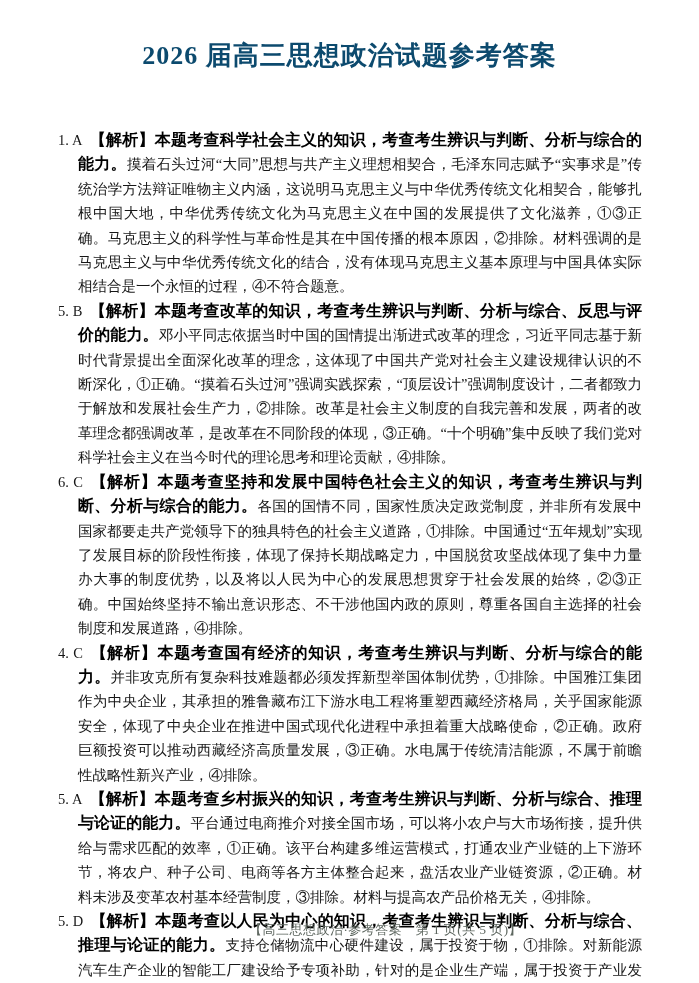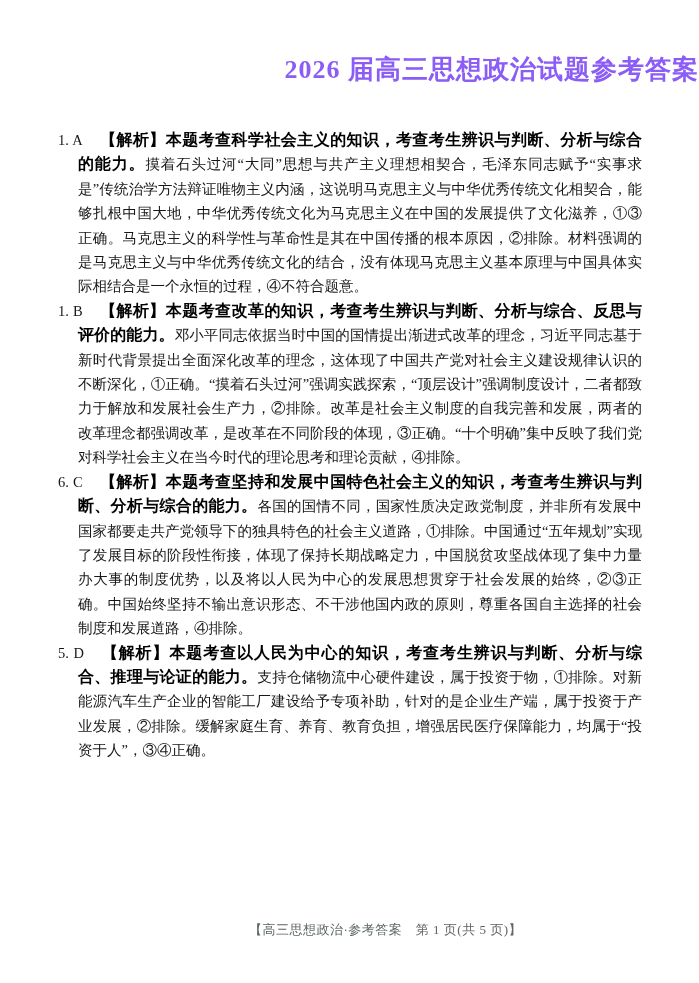--- a/index.html
+++ b/index.html
@@ -7,46 +7,46 @@
     position: relative;
     width: 699px;
     height: 983px;
     background: #ffffff;
     overflow: hidden;
     font-family: "Liberation Serif", "DejaVu Serif", serif;
     color: #111111;
   }
   .title {
     margin: 0;
-    padding-top: 52px;
-    text-align: right;
+    padding-top: 38px;
+    text-align: center;
     font-size: 26px;
     font-weight: bold;
     letter-spacing: 1px;
-    color: #8b5cf6;
+    color: #0c4a6e;
     font-family: "Liberation Serif", "DejaVu Serif", serif;
   }
   .content {
     position: absolute;
     top: 128px;
     left: 58px;
     width: 584px;
   }
   .item {
     margin: 0;
     padding-left: 20px;
     text-indent: -20px;
     font-size: 14.5px;
     line-height: 24.4px;
     text-align: justify;
     text-justify: inter-character;
     color: #161616;
   }
   .num {
-    margin-right: 17px;
+    margin-right: 7px;
     white-space: nowrap;
   }
   .bold {
     font-weight: bold;
     font-family: "Liberation Sans", "DejaVu Sans", sans-serif;
     font-size: 16px;
     color: #000000;
   }
   .footer {
     position: absolute;
@@ -67,28 +67,34 @@
 
   <h1 class="title">2026 届高三思想政治试题参考答案</h1>
 
   <div class="content">
 
     <p class="item">
       <span class="num">1. A</span><b class="bold">【解析】本题考查科学社会主义的知识，考查考生辨识与判断、分析与综合的能力。</b><span>摸着石头过河“大同”思想与共产主义理想相契合，毛泽东同志赋予“实事求是”传统治学方法辩证唯物主义内涵，这说明马克思主义与中华优秀传统文化相契合，能够扎根中国大地，中华优秀传统文化为马克思主义在中国的发展提供了文化滋养，①③正确。马克思主义的科学性与革命性是其在中国传播的根本原因，②排除。材料强调的是马克思主义与中华优秀传统文化的结合，没有体现马克思主义基本原理与中国具体实际相结合是一个永恒的过程，④不符合题意。</span>
     </p>
 
     <p class="item">
-      <span class="num">1. B</span><b class="bold">【解析】本题考查改革的知识，考查考生辨识与判断、分析与综合、反思与评价的能力。</b><span>邓小平同志依据当时中国的国情提出渐进式改革的理念，习近平同志基于新时代背景提出全面深化改革的理念，这体现了中国共产党对社会主义建设规律认识的不断深化，①正确。“摸着石头过河”强调实践探索，“顶层设计”强调制度设计，二者都致力于解放和发展社会生产力，②排除。改革是社会主义制度的自我完善和发展，两者的改革理念都强调改革，是改革在不同阶段的体现，③正确。“十个明确”集中反映了我们党对科学社会主义在当今时代的理论思考和理论贡献，④排除。</span>
+      <span class="num">5. B</span><b class="bold">【解析】本题考查改革的知识，考查考生辨识与判断、分析与综合、反思与评价的能力。</b><span>邓小平同志依据当时中国的国情提出渐进式改革的理念，习近平同志基于新时代背景提出全面深化改革的理念，这体现了中国共产党对社会主义建设规律认识的不断深化，①正确。“摸着石头过河”强调实践探索，“顶层设计”强调制度设计，二者都致力于解放和发展社会生产力，②排除。改革是社会主义制度的自我完善和发展，两者的改革理念都强调改革，是改革在不同阶段的体现，③正确。“十个明确”集中反映了我们党对科学社会主义在当今时代的理论思考和理论贡献，④排除。</span>
     </p>
 
     <p class="item">
       <span class="num">6. C</span><b class="bold">【解析】本题考查坚持和发展中国特色社会主义的知识，考查考生辨识与判断、分析与综合的能力。</b><span>各国的国情不同，国家性质决定政党制度，并非所有发展中国家都要走共产党领导下的独具特色的社会主义道路，①排除。中国通过“五年规划”实现了发展目标的阶段性衔接，体现了保持长期战略定力，中国脱贫攻坚战体现了集中力量办大事的制度优势，以及将以人民为中心的发展思想贯穿于社会发展的始终，②③正确。中国始终坚持不输出意识形态、不干涉他国内政的原则，尊重各国自主选择的社会制度和发展道路，④排除。</span>
     </p>
 
+    <p class="item">
+      <span class="num">4. C</span><b class="bold">【解析】本题考查国有经济的知识，考查考生辨识与判断、分析与综合的能力。</b><span>并非攻克所有复杂科技难题都必须发挥新型举国体制优势，①排除。中国雅江集团作为中央企业，其承担的雅鲁藏布江下游水电工程将重塑西藏经济格局，关乎国家能源安全，体现了中央企业在推进中国式现代化进程中承担着重大战略使命，②正确。政府巨额投资可以推动西藏经济高质量发展，③正确。水电属于传统清洁能源，不属于前瞻性战略性新兴产业，④排除。</span>
+    </p>
 
+    <p class="item">
+      <span class="num">5. A</span><b class="bold">【解析】本题考查乡村振兴的知识，考查考生辨识与判断、分析与综合、推理与论证的能力。</b><span>平台通过电商推介对接全国市场，可以将小农户与大市场衔接，提升供给与需求匹配的效率，①正确。该平台构建多维运营模式，打通农业产业链的上下游环节，将农户、种子公司、电商等各方主体整合起来，盘活农业产业链资源，②正确。材料未涉及变革农村基本经营制度，③排除。材料与提高农产品价格无关，④排除。</span>
+    </p>
 
     <p class="item">
       <span class="num">5. D</span><b class="bold">【解析】本题考查以人民为中心的知识，考查考生辨识与判断、分析与综合、推理与论证的能力。</b><span>支持仓储物流中心硬件建设，属于投资于物，①排除。对新能源汽车生产企业的智能工厂建设给予专项补助，针对的是企业生产端，属于投资于产业发展，②排除。缓解家庭生育、养育、教育负担，增强居民医疗保障能力，均属于“投资于人”，③④正确。</span>
     </p>
 
   </div>
 
   <div class="footer">【高三思想政治·参考答案　第 1 页(共 5 页)】</div>
 
 </div>

